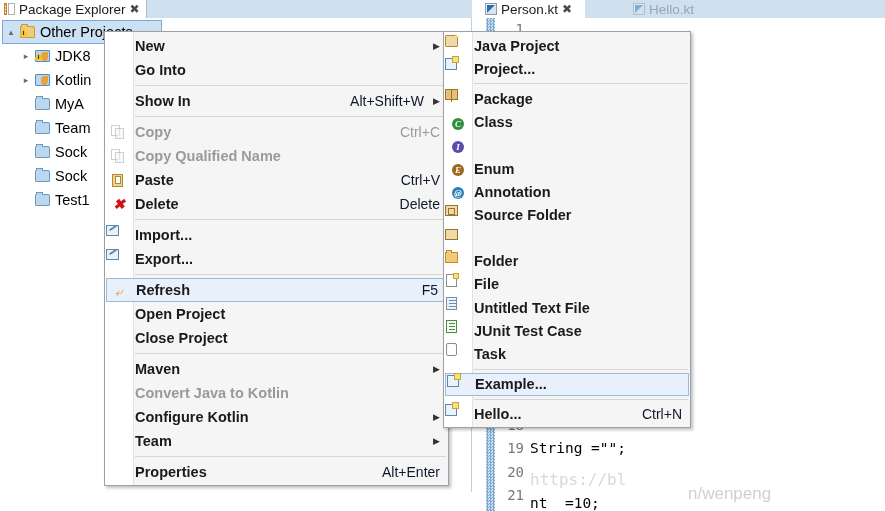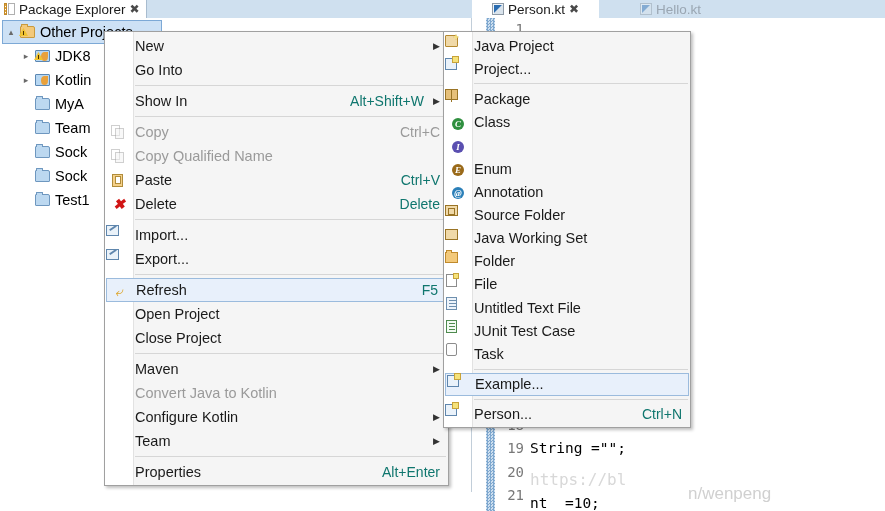--- a/index.html
+++ b/index.html
@@ -159,21 +159,21 @@
     position:absolute; left:472px; top:0; width:413px; height:511px;
     background:#ffffff;
   }
   #ed-tabrow {
     position:absolute; left:0; top:0; width:413px; height:18px;
     background:#cfe0ef;
   }
   .ed-tab {
     position:absolute; top:0; height:18px;
     display:flex; align-items:center; gap:4px;
-    padding:0 20px;
+    padding:0 13px;
     font-size:13.5px; white-space:nowrap;
   }
   .ed-tab.active { left:0; background:#ffffff; color:#1a1a1a; }
   .ed-tab.inactive { left:148px; background:#cfe0ef; color:#9aa6b2; }
   .kt-icon {
     width:12px; height:12px; position:relative; flex:none;
     background:linear-gradient(135deg,#f0f4f8 50%,#d9e3ec 50%);
     border:1px solid #8e9aa6; box-sizing:border-box;
   }
   .kt-icon:after{
@@ -246,22 +246,22 @@
     position:relative;
     height:24px;
     display:flex; align-items:center;
     font-size:14.5px;
     color:#1a1a1a;
     padding-left:30px;
     padding-right:8px;
     z-index:2;
     white-space:nowrap;
   }
-  .mi .lbl { flex:1; }
-  .mi .accel { color:#0f766e; font-size:14px; padding-left:14px; }
+  .mi .lbl { flex:1;font-weight:bold; }
+  .mi .accel { color:#0f172a; font-size:14px; padding-left:14px; }
   .mi.disabled, .mi.disabled .accel { color:#9a9a9a; }
   .mi .sub-arrow {
     width:10px; text-align:right; font-size:9px; color:#333; margin-left:6px;
   }
   .mi.hl {
     background:#e8f0fb;
     border:1px solid #9bbbdd;
     box-sizing:border-box;
     margin:0 1px;
     padding-left:29px;
@@ -710,21 +710,20 @@
         <i class="g-circ c-annot">@</i>
       </span>
     <span class="lbl">Annotation</span>
   </div>
   <div class="mi">
     <span class="mi-ico g-srcfld"></span>
     <span class="lbl">Source Folder</span>
   </div>
   <div class="mi">
     <span class="mi-ico g-jws"></span>
-    <span class="lbl">Java Working Set</span>
   </div>
   <div class="mi">
     <span class="mi-ico g-folder"></span>
     <span class="lbl">Folder</span>
   </div>
   <div class="mi">
     <span class="mi-ico g-doc"></span>
     <span class="lbl">File</span>
   </div>
   <div class="mi">
@@ -744,16 +743,16 @@
 
   <div class="mi hl">
     <span class="mi-ico g-newdoc"></span>
     <span class="lbl">Example...</span>
   </div>
 
   <div class="msep"></div>
 
   <div class="mi">
     <span class="mi-ico g-newdoc"></span>
-    <span class="lbl">Person...</span>
+    <span class="lbl">Hello...</span>
     <span class="accel">Ctrl+N</span>
   </div>
 </div>
 
 </body></html>

